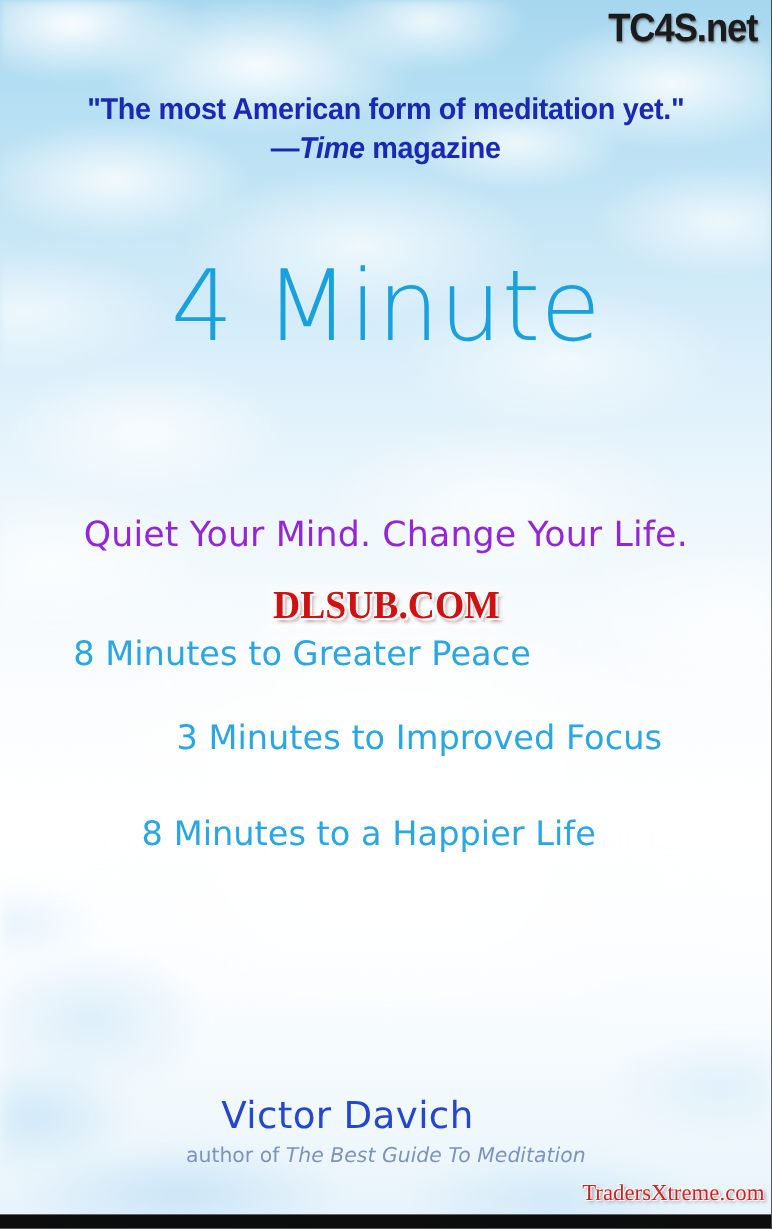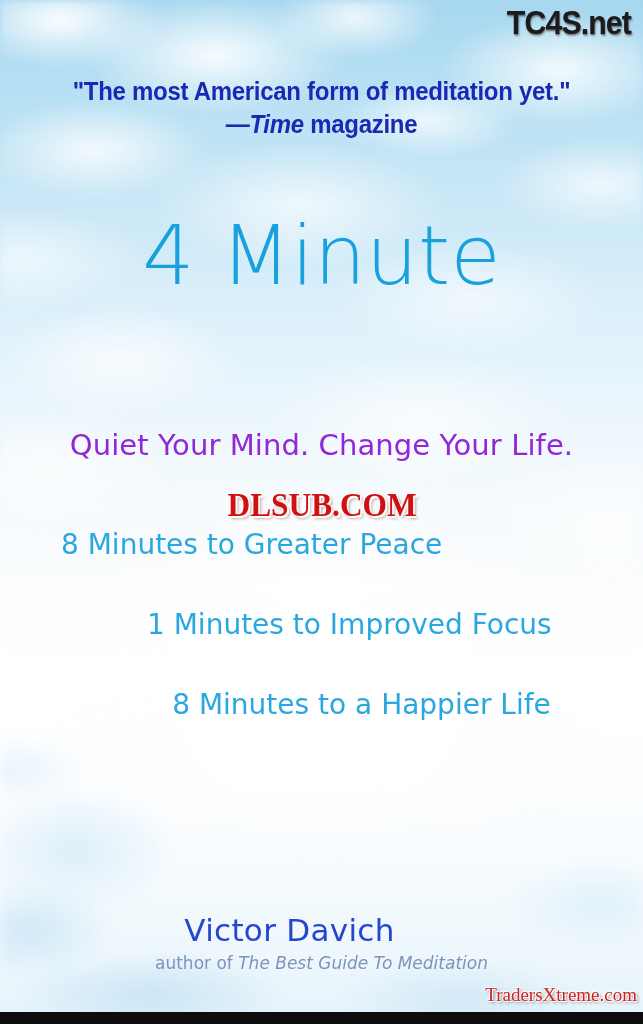--- a/index.html
+++ b/index.html
@@ -192,24 +192,24 @@
     width: 643px;
   }
   .benefit {
     color: #2aa7e0;
     font-family: "DejaVu Sans", sans-serif;
     font-weight: 400;
     font-size: 28px;
     line-height: 34px;
     white-space: nowrap;
   }
-  .benefit.b0 { padding-left: 61px;  margin-bottom: 46px; }
+  .benefit.b0 { padding-left: 61px;  margin-bottom: 36px; }
   .benefit.b1 { padding-left: 104px; margin-bottom: 46px; }
   .benefit.b2 { padding-left: 147px; margin-bottom: 46px; }
-  .benefit.b3 { padding-left: 80px; text-align: center; }
+  .benefit.b3 { padding-left: 118px; }
 
   
   .author {
     position: absolute;
     top: 912px;
     left: 0;
     width: 579px;
     text-align: center;
     color: #2546cf;
     font-family: "DejaVu Sans", sans-serif;
@@ -250,21 +250,21 @@
   <div class="title">
     <span class="t-line t1">4 Minute</span>
   </div>
 
   <div class="subtitle">Quiet Your Mind. Change Your Life.</div>
 
   <div class="wm-mid">DLSUB.COM</div>
 
   <div class="benefits">
     <div class="benefit b0">8 Minutes to Greater Peace</div>
-    <div class="benefit b2">1 Minutes to Improved Focus</div>
+    <div class="benefit b2">3 Minutes to Improved Focus</div>
     <div class="benefit b3">8 Minutes to a Happier Life</div>
   </div>
 
   <div class="author">Victor Davich</div>
   <div class="byline"><span>author of </span><span class="bk">The Best Guide To Meditation</span></div>
 
   <div class="wm-bottom">TradersXtreme.com</div>
   <div class="bottom-bar"></div>
 
 </div>

